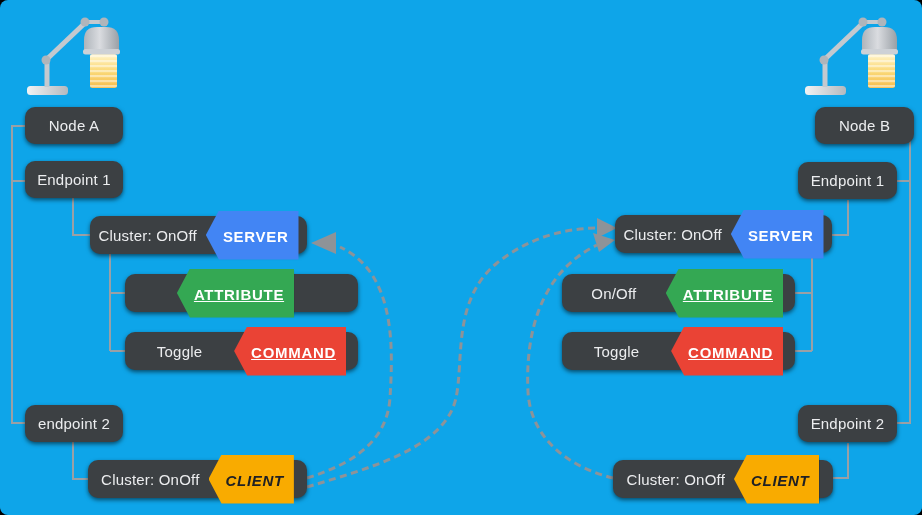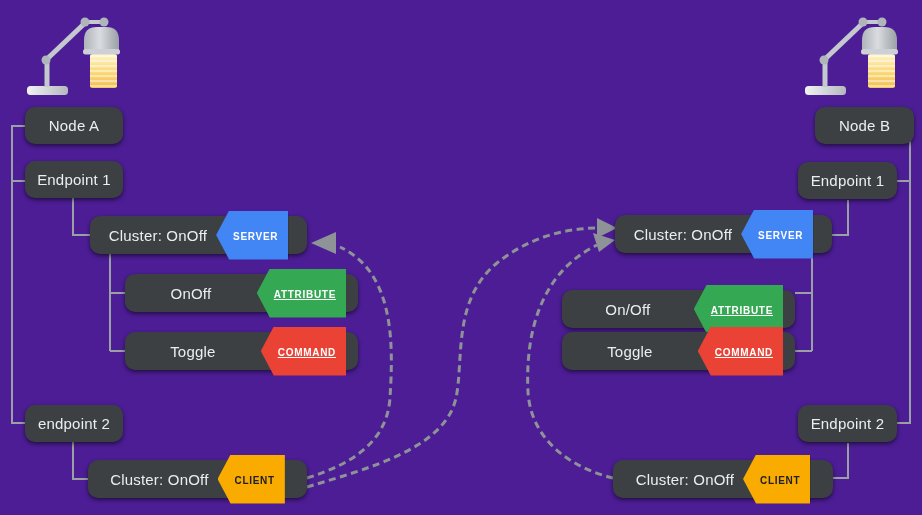--- a/index.html
+++ b/index.html
@@ -1,42 +1,42 @@
 <!DOCTYPE html>
 <html><head>
 <meta charset="utf-8">
 <style>
   html,body{margin:0;padding:0;background:#000;}
   .stage{
-    position:relative;width:922px;height:515px;background:#4c1d95;
-    font-family:"Liberation Sans", sans-serif;overflow:hidden;
+    position:relative;width:922px;height:515px;background:#0ea5e9;
+    font-family:"Liberation Sans", sans-serif;overflow:hidden;border-radius:8px;
   }
   .stage svg{position:absolute;left:0;top:0;}
   .box{
     position:absolute;height:37px;background:#3C4043;border-radius:10px;
     display:flex;align-items:center;justify-content:center;
     box-shadow:0 2px 4px rgba(0,0,0,.55);z-index:2;
   }
   .box .box-label{
     color:#ECEDEF;font-size:15px;font-weight:500;letter-spacing:.2px;white-space:nowrap;
   }
   .box.cluster,.box.leaf{height:38px;}
   .box.cluster{gap:9px;}
   .box.leaf .box-label{flex:1;text-align:center;}
   .badge{
     display:inline-block;height:33px;line-height:19px;
-    font-size:10px;font-weight:700;letter-spacing:.7px;color:#fff;
+    font-size:15px;font-weight:700;letter-spacing:.7px;color:#fff;
     padding:16px 10px 0 17px;white-space:nowrap;
     clip-path:polygon(0 50%, 13px 0, 100% 0, 100% 100%, 13px 100%);
     filter:drop-shadow(1px 2px 1px rgba(0,0,0,.55));
   }
   .badge-server{background:#4285F4;}
   .badge-attribute{background:#34A853;}
   .badge-command{background:#EA4335;}
-  .badge-client{background:#F9AB00;color:#202124;}
+  .badge-client{background:#F9AB00;color:#202124;font-style:italic;}
   .box.leaf .badge{margin-right:12px;text-decoration:underline;}
 </style>
 </head>
 <body>
 
 <div class="stage">
 
   <svg width="922" height="515" viewBox="0 0 922 515">
     <defs>
       <linearGradient id="metalGrad" x1="0" y1="0" x2="1" y2="0">
@@ -118,21 +118,20 @@
   <div class="box" style="left:25px;top:161px;width:98px">
     <span class="box-label">Endpoint 1</span>
   </div>
 
   <div class="box cluster" style="left:90px;top:216px;width:217px">
     <span class="box-label">Cluster: OnOff</span>
     <span class="badge badge-server">SERVER</span>
   </div>
 
   <div class="box leaf" style="left:125px;top:274px;width:233px">
-    <span class="box-label">OnOff</span>
     <span class="badge badge-attribute">ATTRIBUTE</span>
   </div>
 
   <div class="box leaf" style="left:125px;top:332px;width:233px">
     <span class="box-label">Toggle</span>
     <span class="badge badge-command">COMMAND</span>
   </div>
 
   <div class="box" style="left:25px;top:405px;width:98px">
     <span class="box-label">endpoint 2</span>
@@ -149,21 +148,21 @@
 
   <div class="box" style="left:798px;top:162px;width:99px">
     <span class="box-label">Endpoint 1</span>
   </div>
 
   <div class="box cluster" style="left:615px;top:215px;width:217px">
     <span class="box-label">Cluster: OnOff</span>
     <span class="badge badge-server">SERVER</span>
   </div>
 
-  <div class="box leaf" style="left:562px;top:290px;width:233px">
+  <div class="box leaf" style="left:562px;top:274px;width:233px">
     <span class="box-label">On/Off</span>
     <span class="badge badge-attribute">ATTRIBUTE</span>
   </div>
 
   <div class="box leaf" style="left:562px;top:332px;width:233px">
     <span class="box-label">Toggle</span>
     <span class="badge badge-command">COMMAND</span>
   </div>
 
   <div class="box" style="left:798px;top:405px;width:99px">

